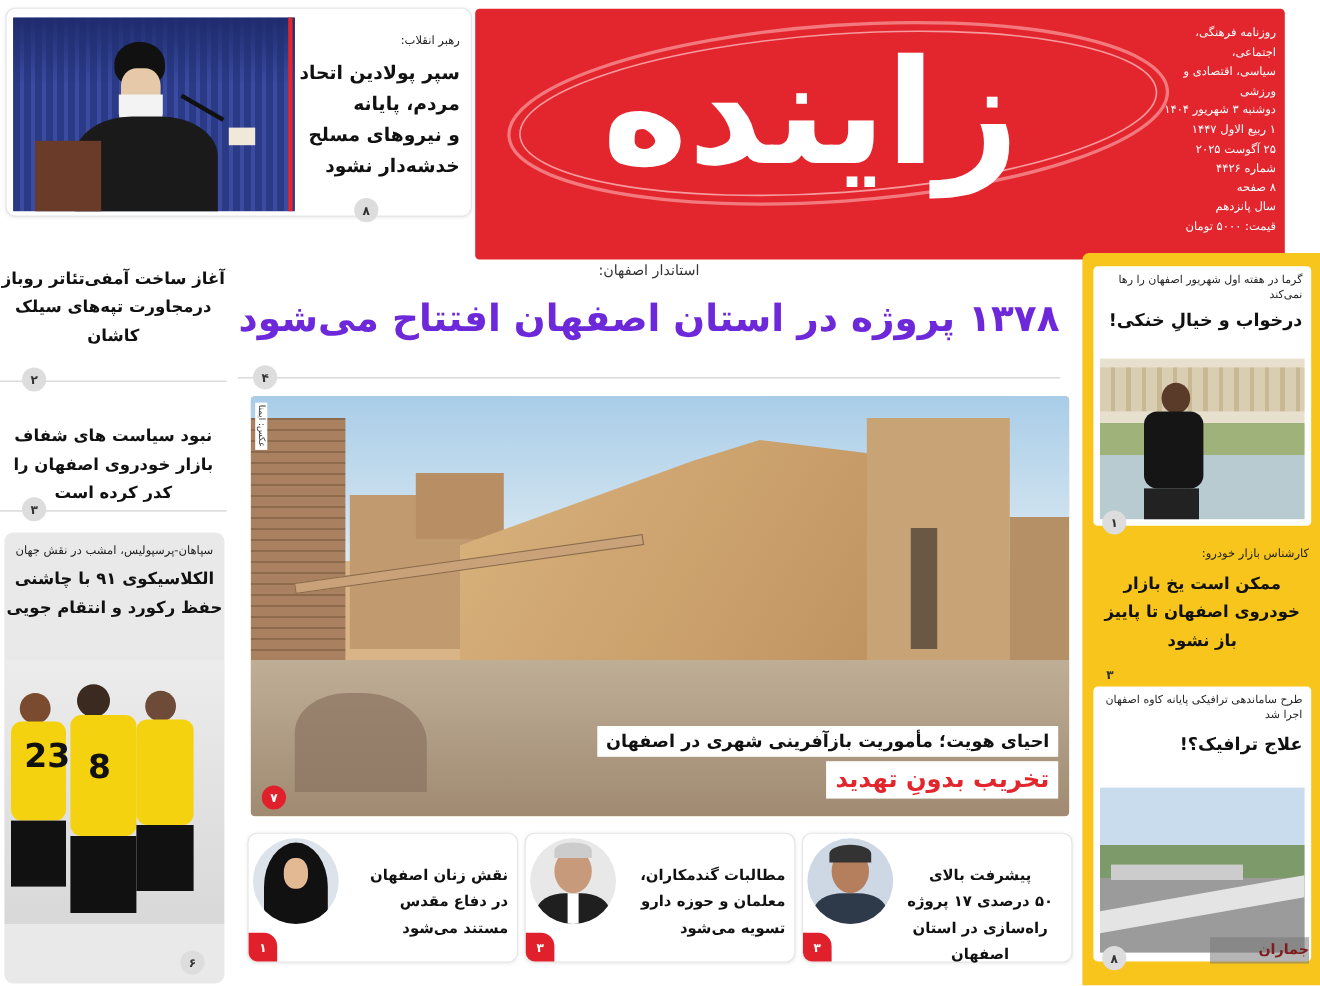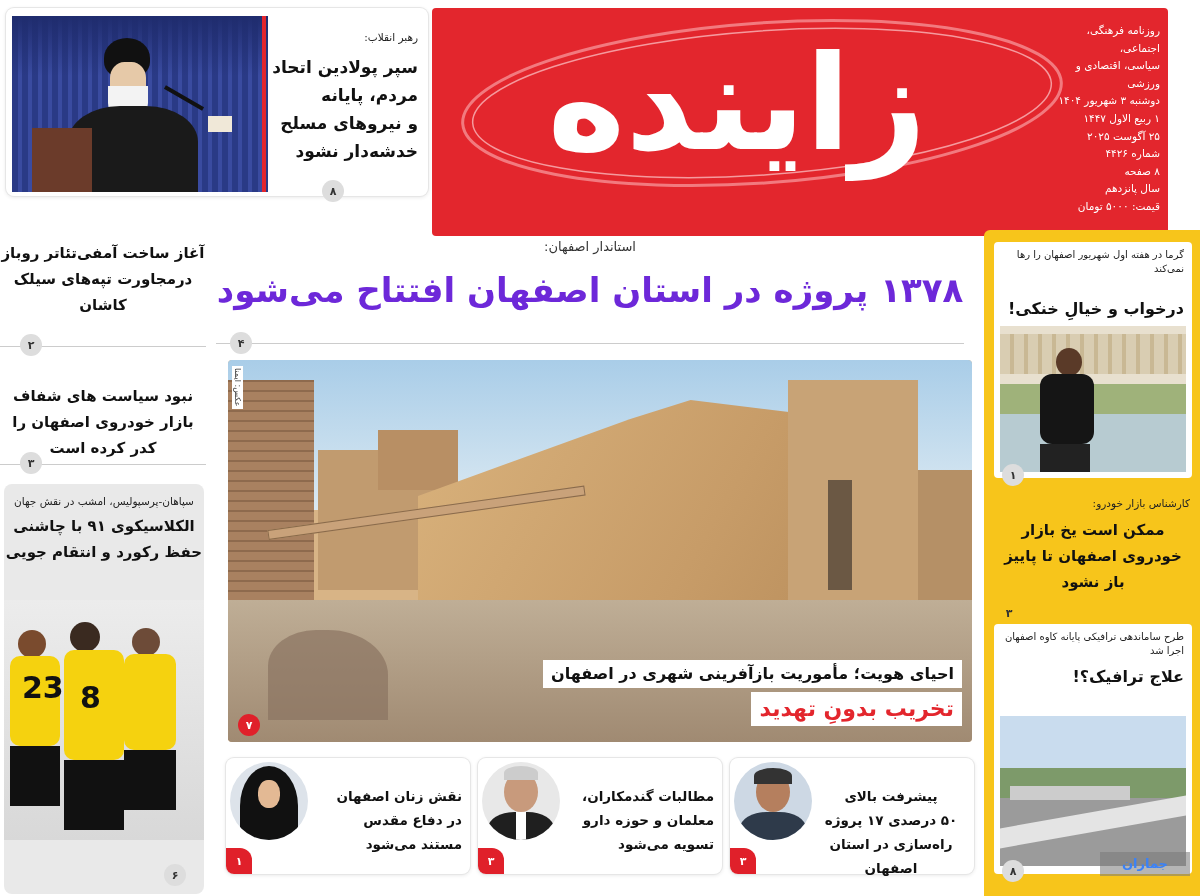--- a/index.html
+++ b/index.html
@@ -188,21 +188,21 @@
     <div>در دفاع مقدس</div>
     <div>مستند می‌شود</div>
   </div>
   <div class="badge red" style="left:0; bottom:0; border-radius:0 12px 0 8px; width:26px; height:26px;">۱</div>
 </div>
 
 <div class="abs" style="left:984px; top:230px; width:216px; height:666px; background:#f7c51b; border-radius:6px 0 0 0;">
 
   <div class="card" style="left:10px; top:12px; width:198px; height:236px; border-radius:4px;">
     <div class="kicker" style="padding:6px 8px 0 8px; text-align:right; font-size:10px;">گرما در هفته اول شهریور اصفهان را رها نمی‌کند</div>
-    <div class="hl" style="font-size:16px; margin-top:22px; text-align:right; padding-right:8px;">درخواب و خیالِ خنکی!</div>
+    <div class="hl" style="font-size:16px; margin-top:4px; text-align:right; padding-right:8px;">درخواب و خیالِ خنکی!</div>
     <div class="photo" style="left:6px; top:84px; width:186px; height:146px; background:linear-gradient(#e8e0cf 0 40%,#9fb27a 40% 60%,#b7cbd1 60%);">
       <div class="abs" style="left:0;top:8px;width:186px;height:40px;background:repeating-linear-gradient(90deg,#d9cdb2 0 10px,#c9b894 10px 14px);"></div>
       <div class="abs" style="left:56px;top:22px;width:26px;height:28px;border-radius:50%;background:#5a3a28;"></div>
       <div class="abs" style="left:40px;top:48px;width:54px;height:70px;border-radius:12px;background:#151515;"></div>
       <div class="abs" style="left:40px;top:118px;width:50px;height:30px;background:#222;"></div>
     </div>
     <div class="badge grey" style="left:8px; bottom:-8px;">۱</div>
   </div>
 
   <div class="abs" style="left:8px; top:266px; width:202px; height:120px;">
@@ -219,13 +219,13 @@
     <div class="kicker" style="padding:6px 8px 0 8px; text-align:right; font-size:10px;">طرح ساماندهی ترافیکی پایانه کاوه اصفهان اجرا شد</div>
     <div class="hl" style="font-size:16px; margin-top:8px; text-align:right; padding-right:8px;">علاج ترافیک؟!</div>
     <div class="photo" style="left:6px; top:92px; width:186px; height:150px; background:linear-gradient(#c9dcee 0 35%,#7d9a6a 35% 55%,#9b9b9b 55%);">
       <div class="abs" style="left:10px;top:70px;width:120px;height:14px;background:#ccc;"></div>
       <div class="abs" style="left:0;top:96px;width:186px;height:20px;background:#e4e4e4;transform:skewY(-10deg);"></div>
     </div>
     <div class="badge grey" style="left:8px; bottom:-8px;">۸</div>
   </div>
 </div>
 
-<div class="abs" style="left:1100px; top:852px; width:90px; height:24px; background:rgba(120,120,120,0.55); color:#3b82f6; font-size:13px; font-weight:bold; text-align:center; line-height:24px;">جماران</div>
+<div class="abs" style="left:1100px; top:852px; width:90px; height:24px; background:rgba(120,120,120,0.55); color:#7f1d1d; font-size:13px; font-weight:bold; line-height:24px;">جماران</div>
 
 </body></html>

